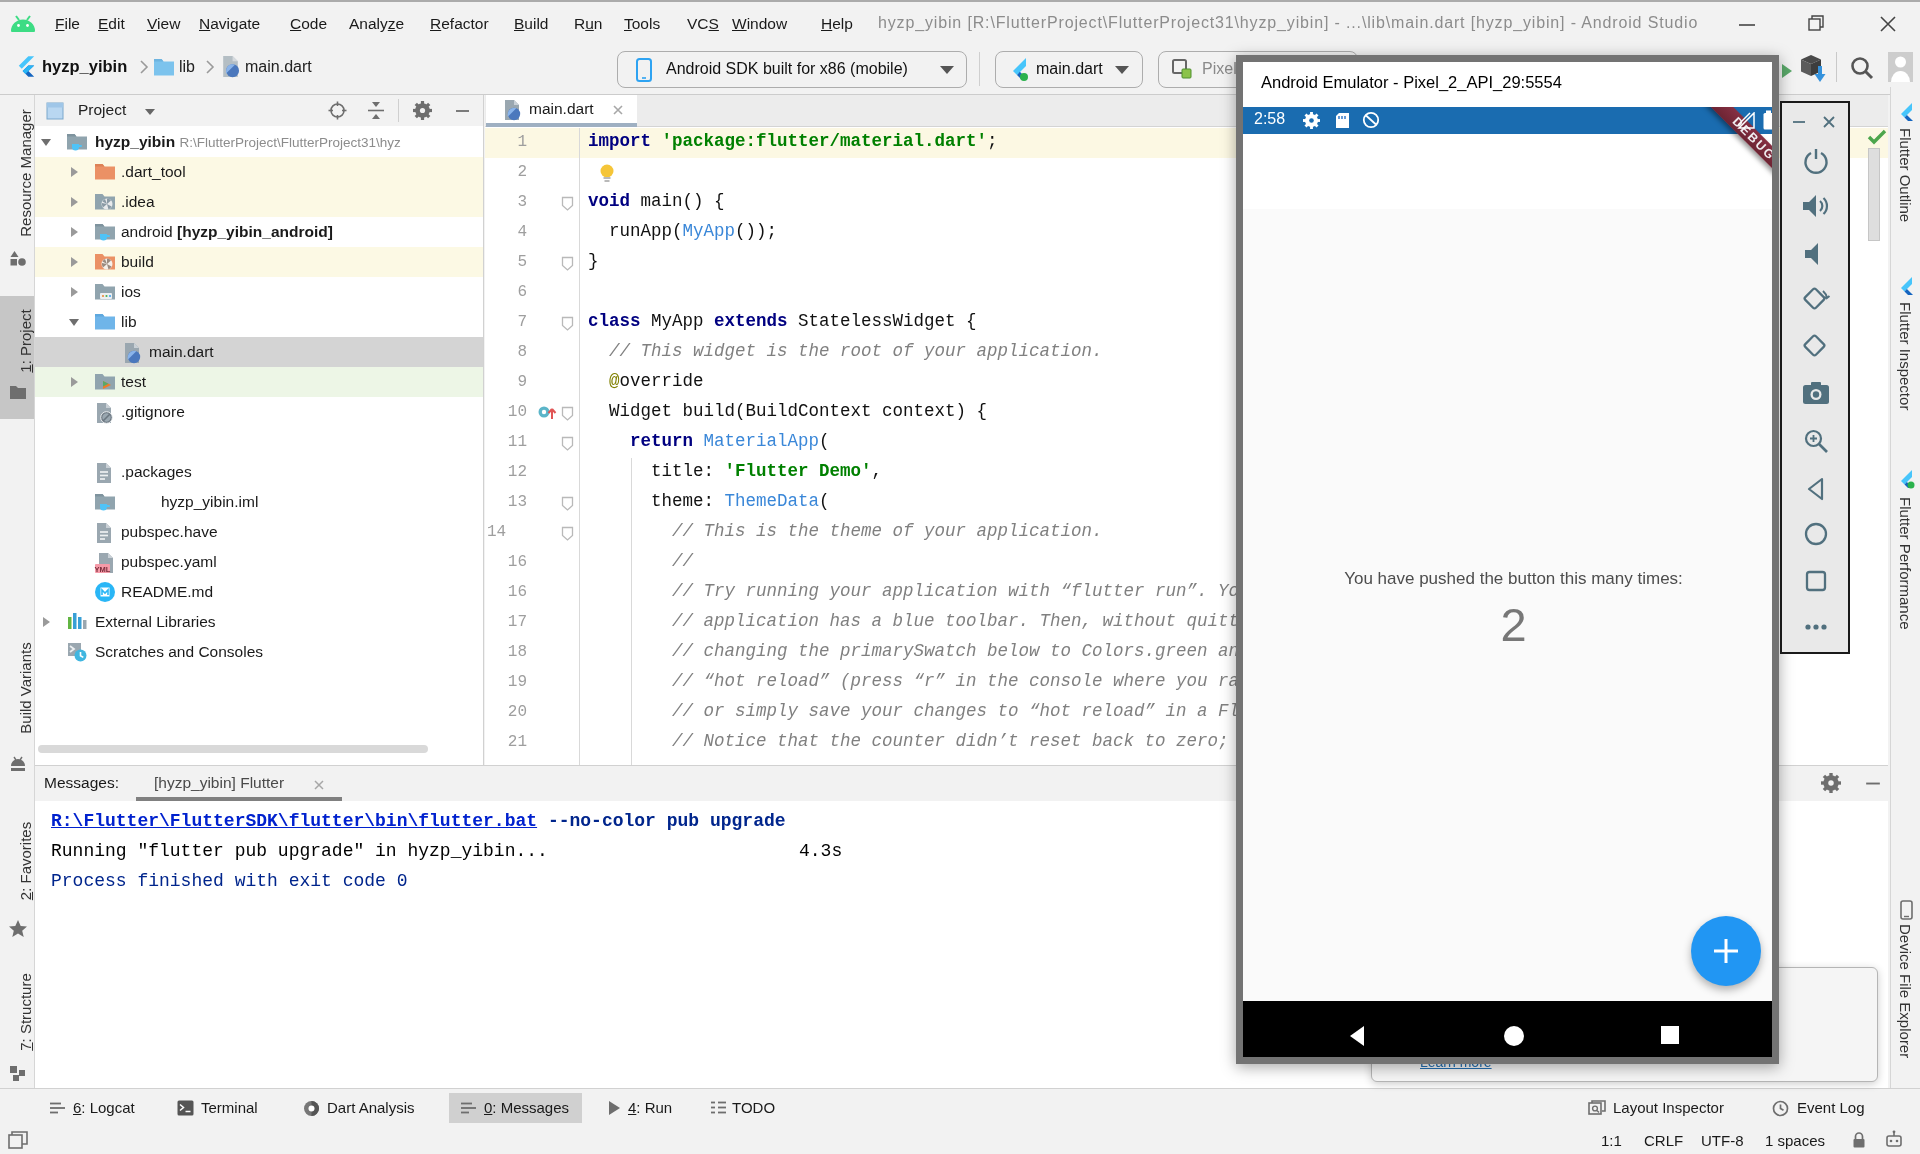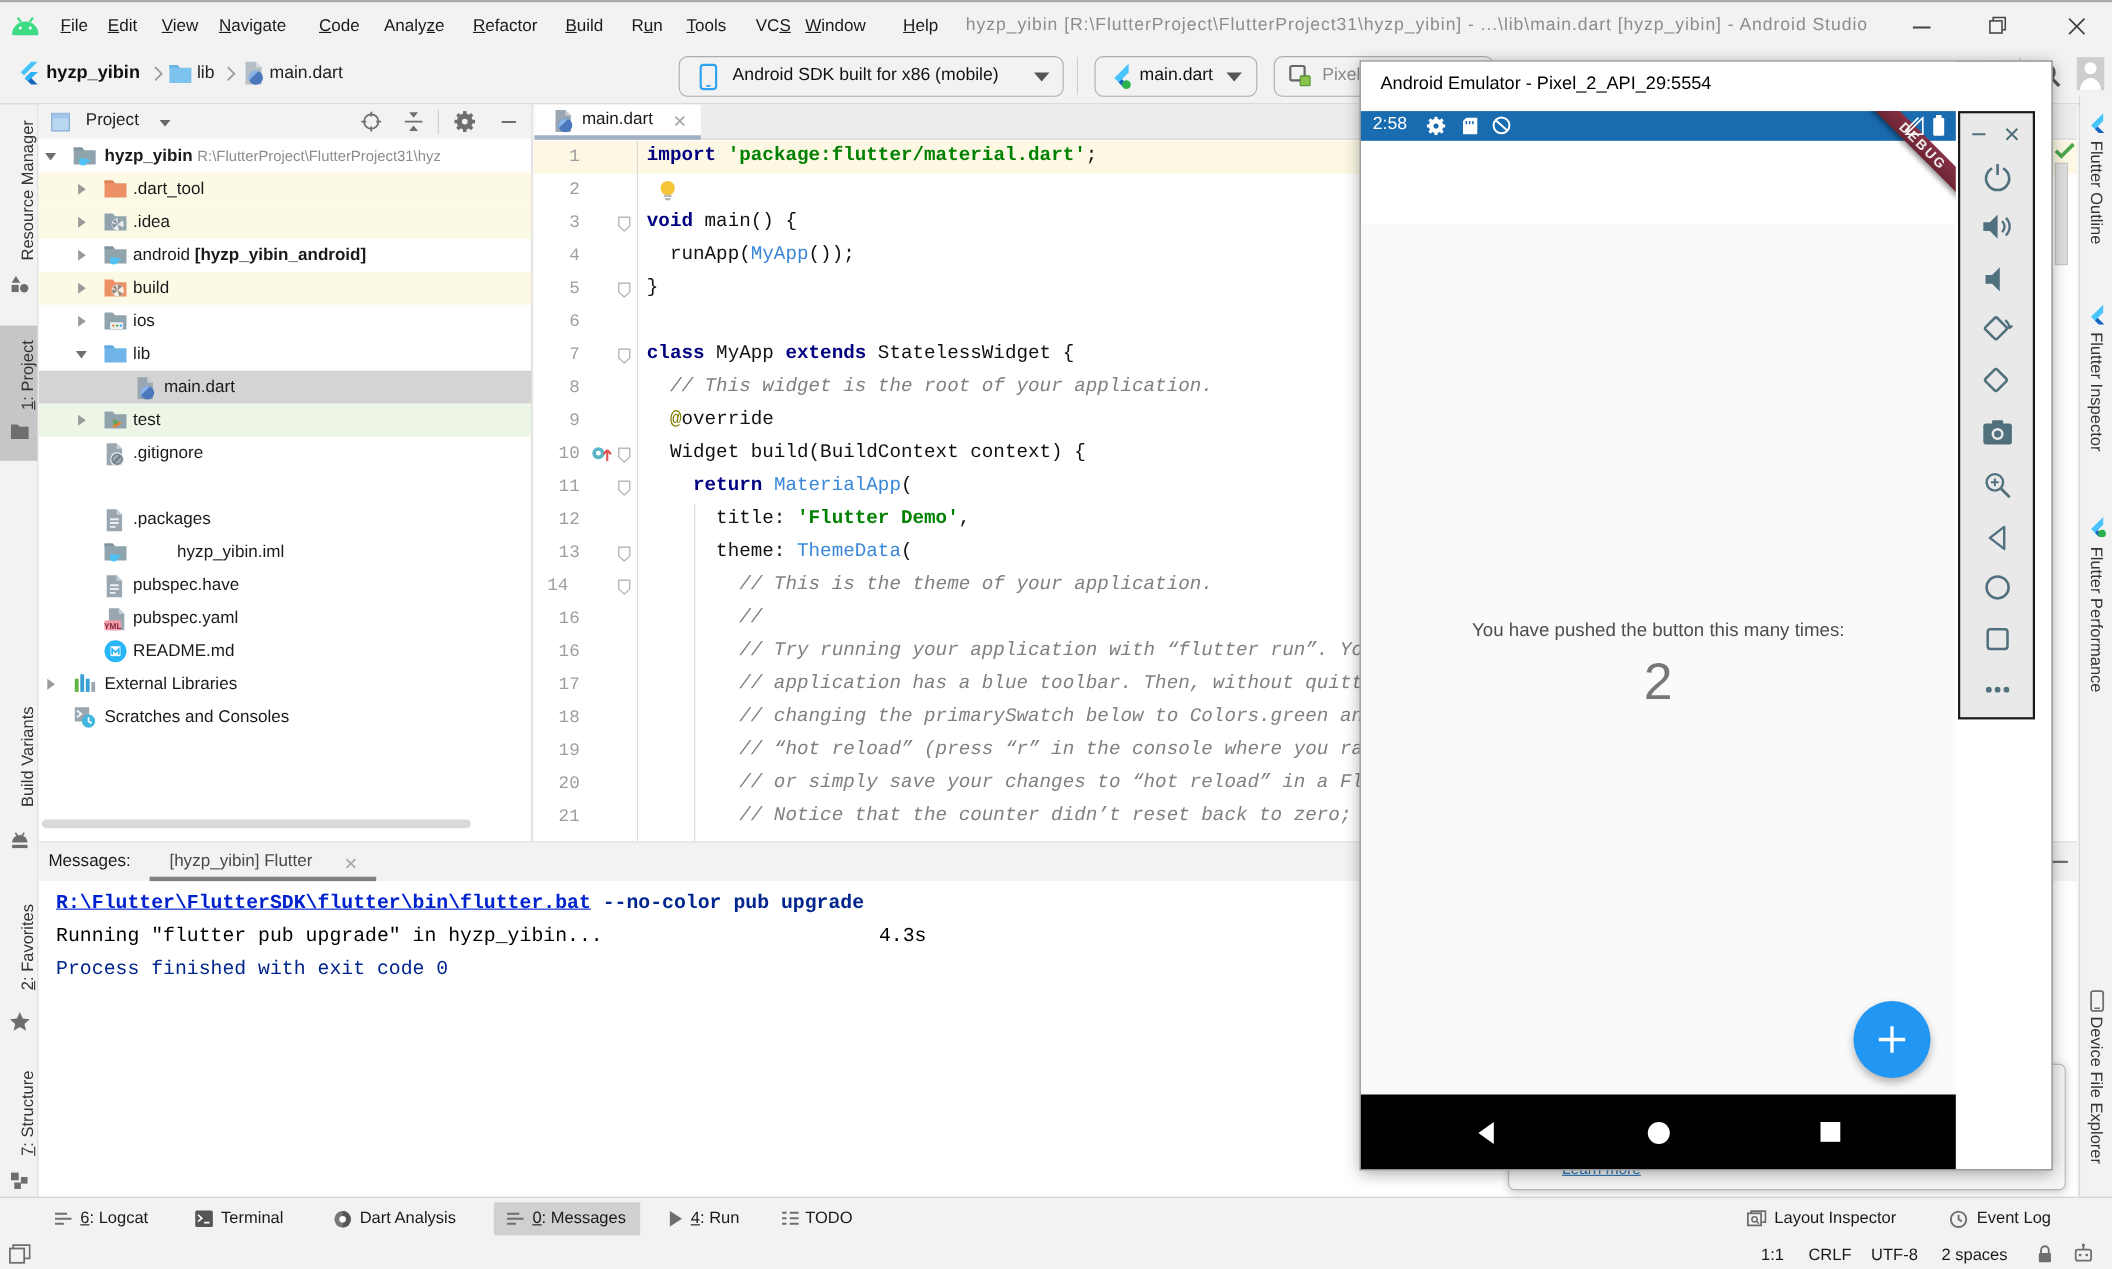--- a/index.html
+++ b/index.html
@@ -465,21 +465,21 @@
   <div class="abs mono" style="right:1361px;top:128px;width:40px;text-align:right;font-size:16px;color:#9e9e9e;">4</div>
   <div class="abs mono" style="right:1361px;top:158px;width:40px;text-align:right;font-size:16px;color:#9e9e9e;">5</div>
   <div class="abs mono" style="right:1361px;top:188px;width:40px;text-align:right;font-size:16px;color:#9e9e9e;">6</div>
   <div class="abs mono" style="right:1361px;top:218px;width:40px;text-align:right;font-size:16px;color:#9e9e9e;">7</div>
   <div class="abs mono" style="right:1361px;top:248px;width:40px;text-align:right;font-size:16px;color:#9e9e9e;">8</div>
   <div class="abs mono" style="right:1361px;top:278px;width:40px;text-align:right;font-size:16px;color:#9e9e9e;">9</div>
   <div class="abs mono" style="right:1361px;top:308px;width:40px;text-align:right;font-size:16px;color:#9e9e9e;">10</div>
   <div class="abs mono" style="right:1361px;top:338px;width:40px;text-align:right;font-size:16px;color:#9e9e9e;">11</div>
   <div class="abs mono" style="right:1361px;top:368px;width:40px;text-align:right;font-size:16px;color:#9e9e9e;">12</div>
   <div class="abs mono" style="right:1361px;top:398px;width:40px;text-align:right;font-size:16px;color:#9e9e9e;">13</div>
-  <div class="abs mono" style="right:1361px;top:428px;width:40px;text-align:center;font-size:16px;color:#9e9e9e;">14</div>
+  <div class="abs mono" style="right:1361px;top:428px;width:40px;text-align:left;font-size:16px;color:#9e9e9e;">14</div>
   <div class="abs mono" style="right:1361px;top:458px;width:40px;text-align:right;font-size:16px;color:#9e9e9e;">16</div>
   <div class="abs mono" style="right:1361px;top:488px;width:40px;text-align:right;font-size:16px;color:#9e9e9e;">16</div>
   <div class="abs mono" style="right:1361px;top:518px;width:40px;text-align:right;font-size:16px;color:#9e9e9e;">17</div>
   <div class="abs mono" style="right:1361px;top:548px;width:40px;text-align:right;font-size:16px;color:#9e9e9e;">18</div>
   <div class="abs mono" style="right:1361px;top:578px;width:40px;text-align:right;font-size:16px;color:#9e9e9e;">19</div>
   <div class="abs mono" style="right:1361px;top:608px;width:40px;text-align:right;font-size:16px;color:#9e9e9e;">20</div>
   <div class="abs mono" style="right:1361px;top:638px;width:40px;text-align:right;font-size:16px;color:#9e9e9e;">21</div>
   <svg class="abs" style="left:76px;top:101px;" width="13" height="15" viewBox="0 0 13 15">
         <path d="M1.5 1.5 h10 v8 l-5 4.5 l-5 -4.5 z" fill="#fff" stroke="#b9b9b9" stroke-width="1.3"></path>
       </svg>
@@ -659,39 +659,39 @@
     </svg>
   <span class="abs" style="left:1797px;top:10px;">Event Log</span>
 
   <svg class="abs" style="left:8px;top:42px;" width="20" height="18" viewBox="0 0 20 18">
       <rect x="1" y="4" width="13" height="13" fill="none" stroke="#6e6e6e" stroke-width="1.6"></rect>
       <path d="M4 4 V1 H19 V13 H14" fill="none" stroke="#6e6e6e" stroke-width="1.6"></path>
     </svg>
   <span class="abs" style="left:1601px;top:43px;">1:1</span>
   <span class="abs" style="left:1644px;top:43px;">CRLF</span>
   <span class="abs" style="left:1701px;top:43px;">UTF-8</span>
-  <span class="abs" style="left:1765px;top:43px;">2 spaces</span>
+  <span class="abs" style="left:1765px;top:43px;">1 spaces</span>
   <svg class="abs" style="left:1852px;top:42px;" width="14" height="18" viewBox="0 0 14 18">
       <path d="M3.5 8 V5.5 a3.5 3.5 0 0 1 7 0 V8" fill="none" stroke="#6e6e6e" stroke-width="1.7"></path>
       <rect x="1.5" y="8" width="11" height="8.5" rx="1" fill="#6e6e6e"></rect>
     </svg>
   <svg class="abs" style="left:1884px;top:41px;" width="20" height="19" viewBox="0 0 20 19">
       <rect x="3" y="6" width="14" height="10" rx="2" fill="none" stroke="#6e6e6e" stroke-width="1.6"></rect>
       <line x1="10" y1="2" x2="10" y2="6" stroke="#6e6e6e" stroke-width="1.6"></line>
       <circle cx="10" cy="1.8" r="1.4" fill="#6e6e6e"></circle>
       <circle cx="7" cy="11" r="1.3" fill="#6e6e6e"></circle>
       <circle cx="13" cy="11" r="1.3" fill="#6e6e6e"></circle>
     </svg>
 </div>
 
 <div class="abs" id="popup" style="left:1371px;top:967px;width:507px;height:115px;background:#f5f5f5;border:1px solid #b5b5b5;border-radius:6px;box-shadow:0 2px 8px rgba(0,0,0,0.2);">
   <span class="abs" style="left:48px;top:86px;font-size:14px;color:#2470b3;text-decoration:underline;">Learn more</span>
 </div>
 
-<div class="abs" id="emulator" style="left:1236px;top:55px;width:630px;height:1009px;background:#fff;border:1px solid #737373;box-shadow:0 3px 14px rgba(0,0,0,0.35);overflow:hidden;">
+<div class="abs" id="emulator" style="left:1236px;top:55px;width:543px;height:1009px;background:#fff;border:7px solid #737373;box-shadow:0 3px 14px rgba(0,0,0,0.35);overflow:hidden;">
 
   <div class="abs" style="left:0;top:0;width:541px;height:45px;background:#fff;">
     <span class="abs" style="left:18px;top:11px;font-size:16.5px;color:#000;">Android Emulator - Pixel_2_API_29:5554</span>
   </div>
 
   <div class="abs" style="left:0;top:45px;width:541px;height:27px;background:#1a6cb0;">
     <span class="abs" style="left:11px;top:3px;font-size:16px;color:#fff;">2:58</span>
     <svg class="abs" style="left:60px;top:5px;" width="17" height="17" viewBox="0 0 19 19">
         <g fill="#fff">
           <rect x="7.9" y="0" width="3.2" height="19" transform="rotate(0 9.5 9.5)"></rect>

